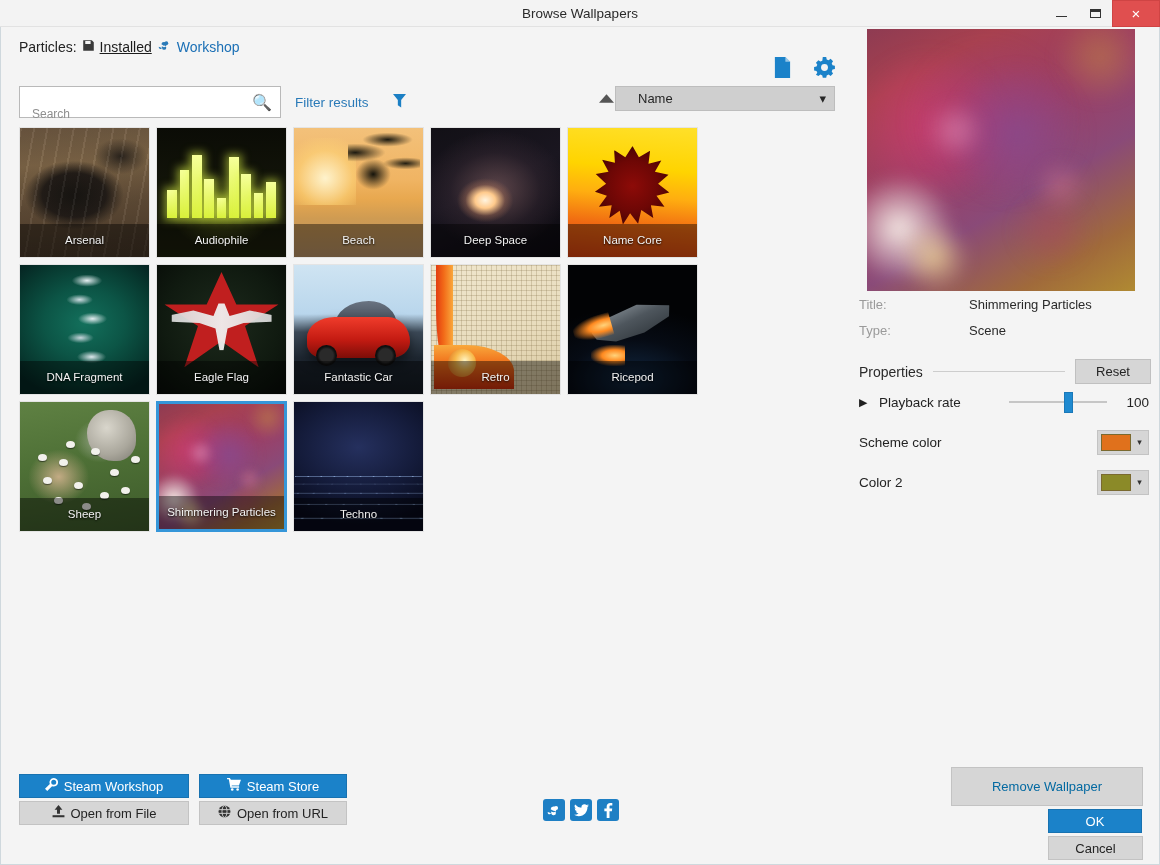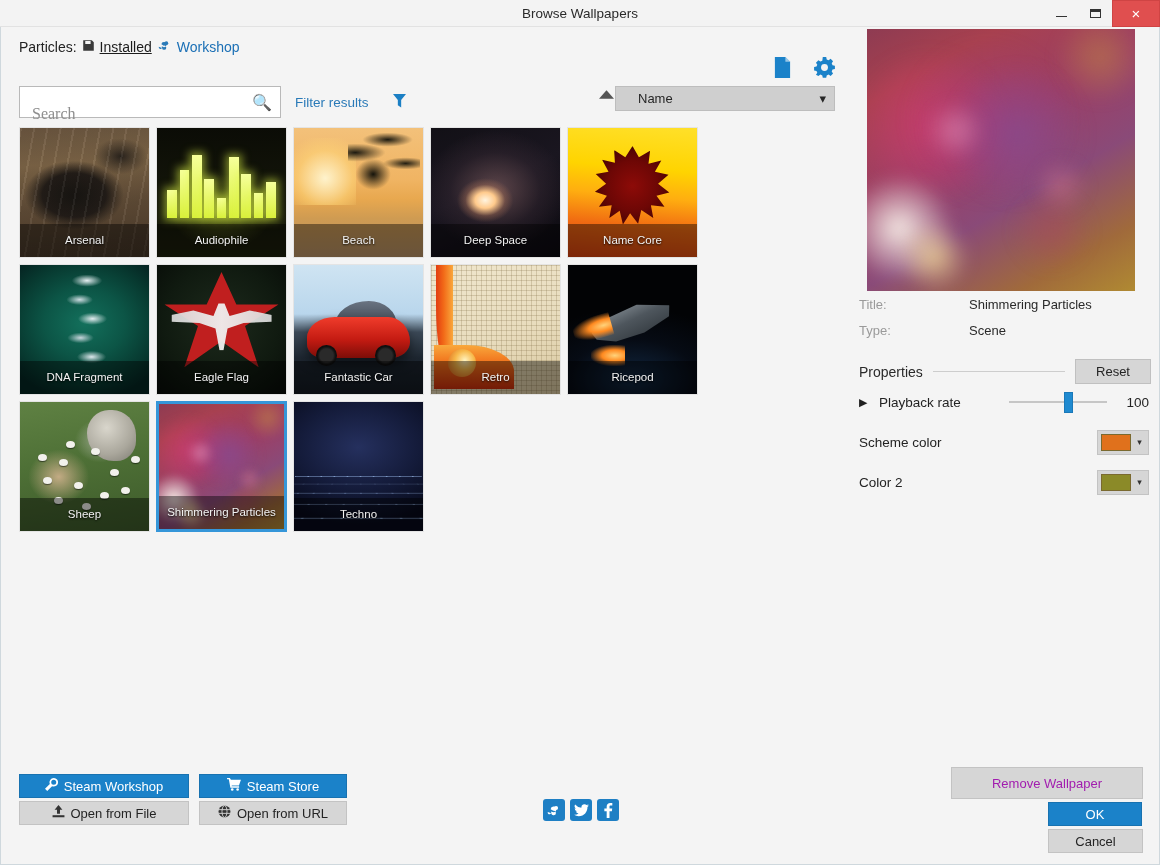--- a/index.html
+++ b/index.html
@@ -52,28 +52,28 @@
   .link{ color:#1a6fb5; cursor:pointer; }
   .link.active{ color:#1c1c1c; text-decoration:underline; }
   .miniicon{ display:inline-block; vertical-align:-2px; }
 
   #searchrow{ position:absolute; left:18px; top:59px; display:flex; align-items:center; gap:14px; }
   #searchbox{
     width:262px; height:32px; background:#fff; border:1px solid #b9b9b9;
     display:flex; align-items:center; padding:0 8px 0 10px;
   }
   #searchbox input{
-    border:none; outline:none; flex:1; font-size:16px; color:#333;
-    font-family:Liberation Serif, serif; background:transparent;margin-top:24px;
+    border:none; outline:none; flex:1; font-size:12px; color:#333;
+    font-family:Liberation Sans, sans-serif; background:transparent;margin-top:24px;
   }
   #searchbox input::placeholder{ color:#8e8e8e; }
   .searchglyph{ font-size:16px; color:#1d1d1d; }
   #filterlink{ display:flex; align-items:center; gap:24px; color:#2a7ab8; font-size:13.5px; cursor:pointer;}
 
-  #sortrow{ position:absolute; right:18px; top:59px; display:flex; gap:0;}
+  #sortrow{ position:absolute; right:18px; top:59px; display:flex; align-items:center; gap:0;}
   #sortarrow{ width:18px; height:18px; display:flex; align-items:center; justify-content:center; cursor:pointer;}
   #sortselect{
     width:220px; height:25px; background:#cfcfcf; border:1px solid #bdbdbd;
     display:flex; align-items:center; justify-content:space-between; padding:0 8px 0 22px;
     font-size:13px; color:#262626; cursor:pointer;
   }
   #toolicons{ position:absolute; right:18px; top:30px; display:flex; gap:22px; align-items:center;}
   .toolicon{ cursor:pointer; }
 
   
@@ -305,22 +305,22 @@
   }
   .btn.blue{ background:#1b82c9; color:#fff; border:1px solid #1872b0; }
   .btn.grey{ background:#d6d6d6; color:#242424; border:1px solid #c3c3c3; }
   .btn.w1{ width:170px; } .btn.w2{ width:148px; }
 
   #social{ position:absolute; left:50%; transform:translateX(-50%); top:35px; display:flex; gap:5px;}
   .sicon{ width:22px; height:22px; background:#1e7fc4; border-radius:3px; display:flex; align-items:center; justify-content:center;
           color:#fff; font-size:13px; cursor:pointer;}
 
   #rightbtns{ position:absolute; right:18px; top:3px; display:flex; flex-direction:column; gap:3px; align-items:flex-end;}
-  #removebtn{ width:192px; height:32px; background:#d6d6d6; border:1px solid #c3c3c3; display:flex; align-items:center;
-              justify-content:center; font-size:13px; color:#a21caf; cursor:pointer;}
+  #removebtn{ width:192px; height:39px; background:#d6d6d6; border:1px solid #c3c3c3; display:flex; align-items:center;
+              justify-content:center; font-size:13px; color:#0369a1; cursor:pointer;}
   #okrow{ display:flex; gap:3px;flex-direction:column; }
   #okbtn{ width:94px; height:24px; background:#1b82c9; border:1px solid #1872b0; color:#fff; display:flex;
           align-items:center; justify-content:center; font-size:13px; cursor:pointer;}
   #cancelbtn{ width:95px; height:24px; background:#d6d6d6; border:1px solid #c3c3c3; color:#242424; display:flex;
           align-items:center; justify-content:center; font-size:13px; cursor:pointer;}
 </style>
 </head>
 <body>
 
 <div id="titlebar">

